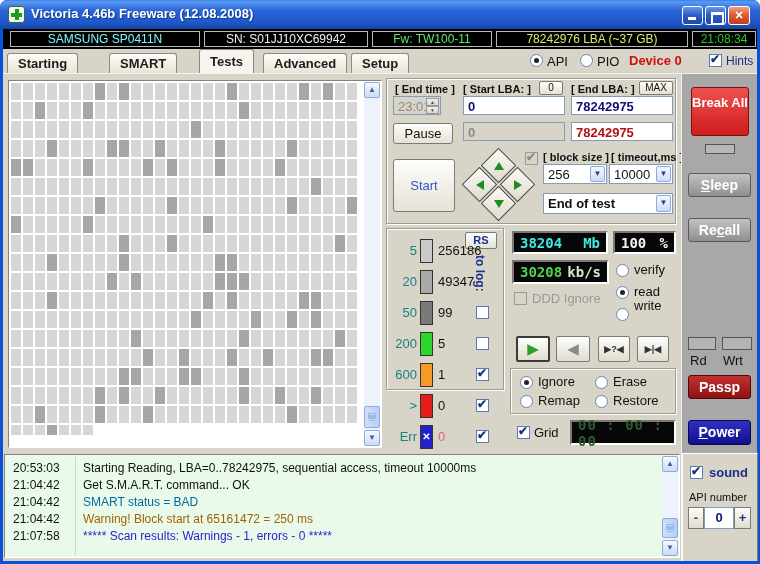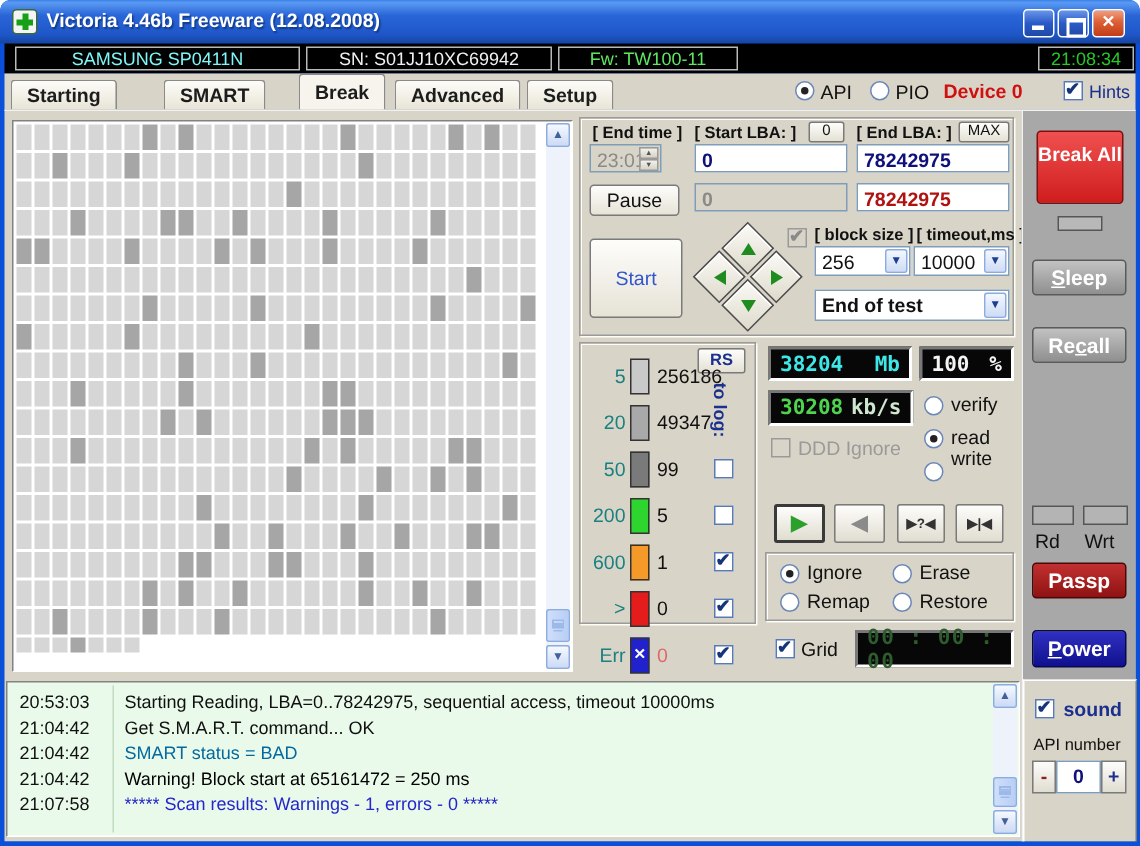--- a/index.html
+++ b/index.html
@@ -83,21 +83,21 @@
   .dia { position:absolute; width:25px; height:25px; transform:rotate(45deg); background:linear-gradient(135deg,#fbfaf6,#dedacc);
     border:1px solid #4a4a4a; box-shadow:inset 1px 1px 0 #fff; }
   .dia .inner { position:absolute; left:0; top:0; width:100%; height:100%; transform:rotate(-45deg); display:flex; align-items:center; justify-content:center; }
   .tri { width:0; height:0; }
   .tri.up    { border-left:5px solid transparent; border-right:5px solid transparent; border-bottom:8px solid #1f8c1f; }
   .tri.down  { border-left:5px solid transparent; border-right:5px solid transparent; border-top:8px solid #1f8c1f; }
   .tri.left  { border-top:5px solid transparent; border-bottom:5px solid transparent; border-right:8px solid #1f8c1f; }
   .tri.right { border-top:5px solid transparent; border-bottom:5px solid transparent; border-left:8px solid #1f8c1f; }
 
   
-  #legend-panel { position:absolute; left:383px; top:154px; width:118px; height:188px; }
+  #legend-panel { position:absolute; left:383px; top:154px; width:118px; height:162px; }
   #legend-rows { position:absolute; left:4px; top:6px; right:2px; }
   .leg-row { display:flex; align-items:center; height:31px; }
   .leg-label { width:26px; text-align:right; font-size:13px; color:#1a8080; }
   .leg-swatch { width:13px; height:24px; border:1px solid #333; margin-left:3px; position:relative; }
   .leg-swatch.err { color:#fff; font-size:10px; font-weight:bold; text-align:center; line-height:22px; }
   .leg-count { margin-left:5px; font-size:13px; color:#111; }
   .leg-cb { margin-left:auto; margin-right:12px; }
   #rs-btn { position:absolute; left:78px; top:3px; width:32px; height:17px; background:linear-gradient(#fdfdfb,#e4e1d4);
     border:1px solid #7a7a7a; border-radius:2px; font-size:11px; font-weight:bold; color:#1b2f8c; text-align:center; line-height:15px; }
   #tolog { position:absolute; left:86px; top:26px; writing-mode:vertical-rl; font-size:12px; font-weight:bold; color:#1b2f8c; }
@@ -156,27 +156,28 @@
     <div id="title-text">Victoria 4.46b Freeware (12.08.2008)</div>
     <div class="tb-btn" id="btn-min"></div>
     <div class="tb-btn" id="btn-max"></div>
     <div class="tb-btn" id="btn-close">✕</div>
   </div>
 
   <div id="infobar">
     <div class="seg" style="left:7px;width:190px;color:#7ff7f7">SAMSUNG SP0411N</div>
     <div class="seg" style="left:201px;width:164px;color:#f0f0f0">SN: S01JJ10XC69942</div>
     <div class="seg" style="left:369px;width:120px;color:#5fe85f">Fw: TW100-11</div>
+    <div class="seg" style="left:493px;width:192px;color:#d2f060">78242976 LBA (~37 GB)</div>
     <div class="seg" style="left:689px;width:64px;color:#28c828">21:08:34</div>
   </div>
 
   <div id="tabrow">
     <div class="tab" style="left:4px">Starting</div>
     <div class="tab" style="left:106px">SMART</div>
-    <div class="tab active" style="left:196px">Break</div>
+    <div class="tab active" style="left:196px">Tests</div>
     <div class="tab" style="left:260px">Advanced</div>
     <div class="tab" style="left:348px">Setup</div>
 
     <span class="radio sel" style="position:absolute;left:527px;top:5px"></span>
     <span style="position:absolute;left:544px;top:5px;font-size:13px;color:#111">API</span>
     <span class="radio" style="position:absolute;left:577px;top:5px"></span>
     <span style="position:absolute;left:594px;top:5px;font-size:13px;color:#111">PIO</span>
     <span style="position:absolute;left:626px;top:4px;font-size:13px;font-weight:bold;color:#d01010">Device 0</span>
     <span class="cb" style="position:absolute;left:706px;top:5px">
         <span class="mark">✔</span>
@@ -901,21 +902,21 @@
           <div class="log-row">
             <span class="log-time">21:04:42</span>
             <span class="log-text" style="color: rgb(16, 16, 16);">Get S.M.A.R.T. command... OK</span>
           </div>
           <div class="log-row">
             <span class="log-time">21:04:42</span>
             <span class="log-text" style="color: #0369a1;">SMART status = BAD</span>
           </div>
           <div class="log-row">
             <span class="log-time">21:04:42</span>
-            <span class="log-text" style="color: #000000;">Warning! Block start at 65161472 = 250 ms</span>
+            <span class="log-text" style="color: #a16207;">Warning! Block start at 65161472 = 250 ms</span>
           </div>
           <div class="log-row">
             <span class="log-time">21:07:58</span>
             <span class="log-text" style="color: rgb(38, 38, 204);">***** Scan results: Warnings - 1, errors - 0 *****</span>
           </div>
         </div>
       <div class="sb" style="right:1px;top:1px;width:16px;height:100px">
         <div class="sb-btn" style="top:0">▲</div>
         <div class="sb-thumb" style="top:62px;height:20px"></div>
         <div class="sb-btn" style="bottom:0">▼</div>

